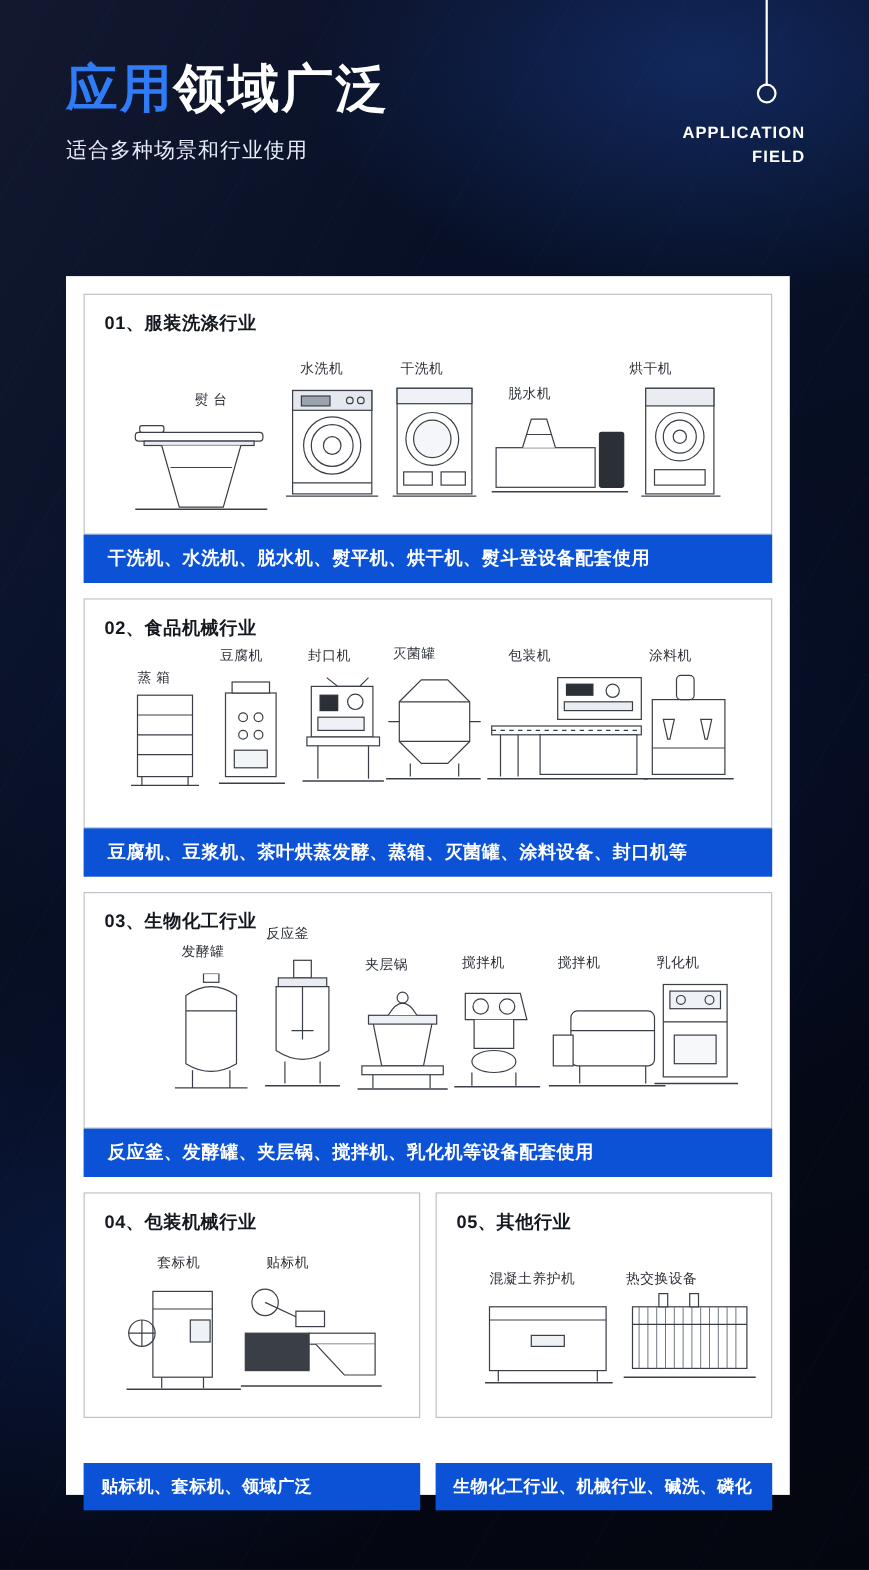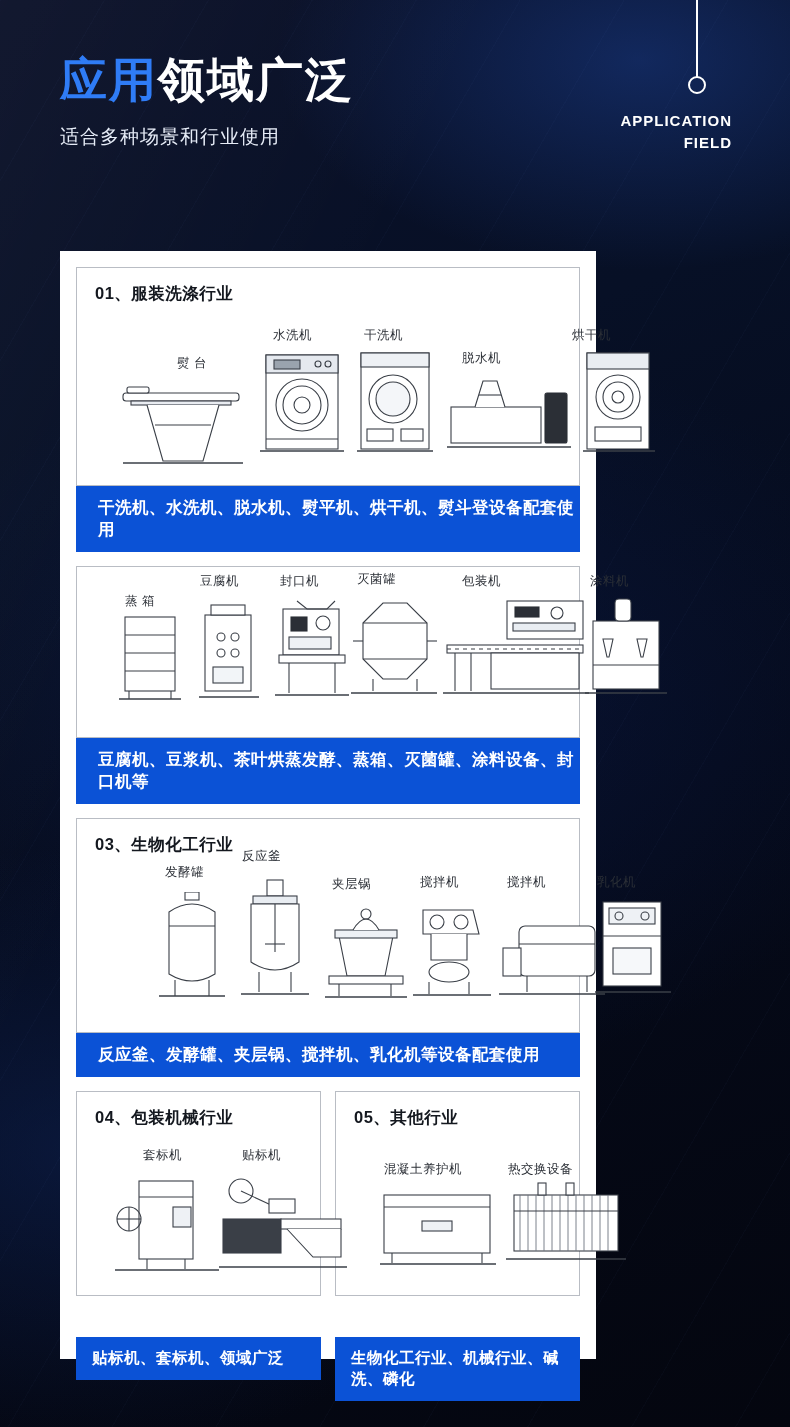--- a/index.html
+++ b/index.html
@@ -52,21 +52,21 @@
   }
   .marker-text {
     position: absolute; right: 0; top: 110px;
     font-size: 15px; font-weight: bold; color: #ffffff;
     letter-spacing: 1px; line-height: 1.45; text-align: right;
   }
 
   
   .panel {
     position: absolute; left: 60px; top: 251px;
-    width: 536px; height: 1108px;
+    width: 658px; height: 1108px;
     background: #ffffff;
     padding: 16px;
   }
   .stack { display: flex; flex-direction: column; gap: 14px; }
 
   .card { border: 1px solid #b9bdc4; background: #fff; display: flex; flex-direction: column; }
   .card-head {
     font-size: 16.5px; font-weight: bold; color: #14181f;
     padding: 15px 0 0 18px; letter-spacing: .5px;
   }
@@ -188,20 +188,21 @@
                 </svg>
               </div>
             </div>
           </div>
         </div>
         <div class="card-foot">干洗机、水洗机、脱水机、熨平机、烘干机、熨斗登设备配套使用</div>
       </div>
 
       <div class="card-wrap">
         <div class="card">
+          <div class="card-head">02、食品机械行业</div>
           <div class="card-body">
             <div class="illus" style="height:170px">
               <div class="caption" style="left:48px; top:26px;">蒸 箱</div>
               <div class="caption" style="left:123px; top:6px;">豆腐机</div>
               <div class="caption" style="left:203px; top:6px;">封口机</div>
               <div class="caption" style="left:280px; top:4px;">灭菌罐</div>
               <div class="caption" style="left:385px; top:6px;">包装机</div>
               <div class="caption" style="left:513px; top:6px;">涂料机</div>
 
               <div class="dev" style="left:42px; top:46px;">

